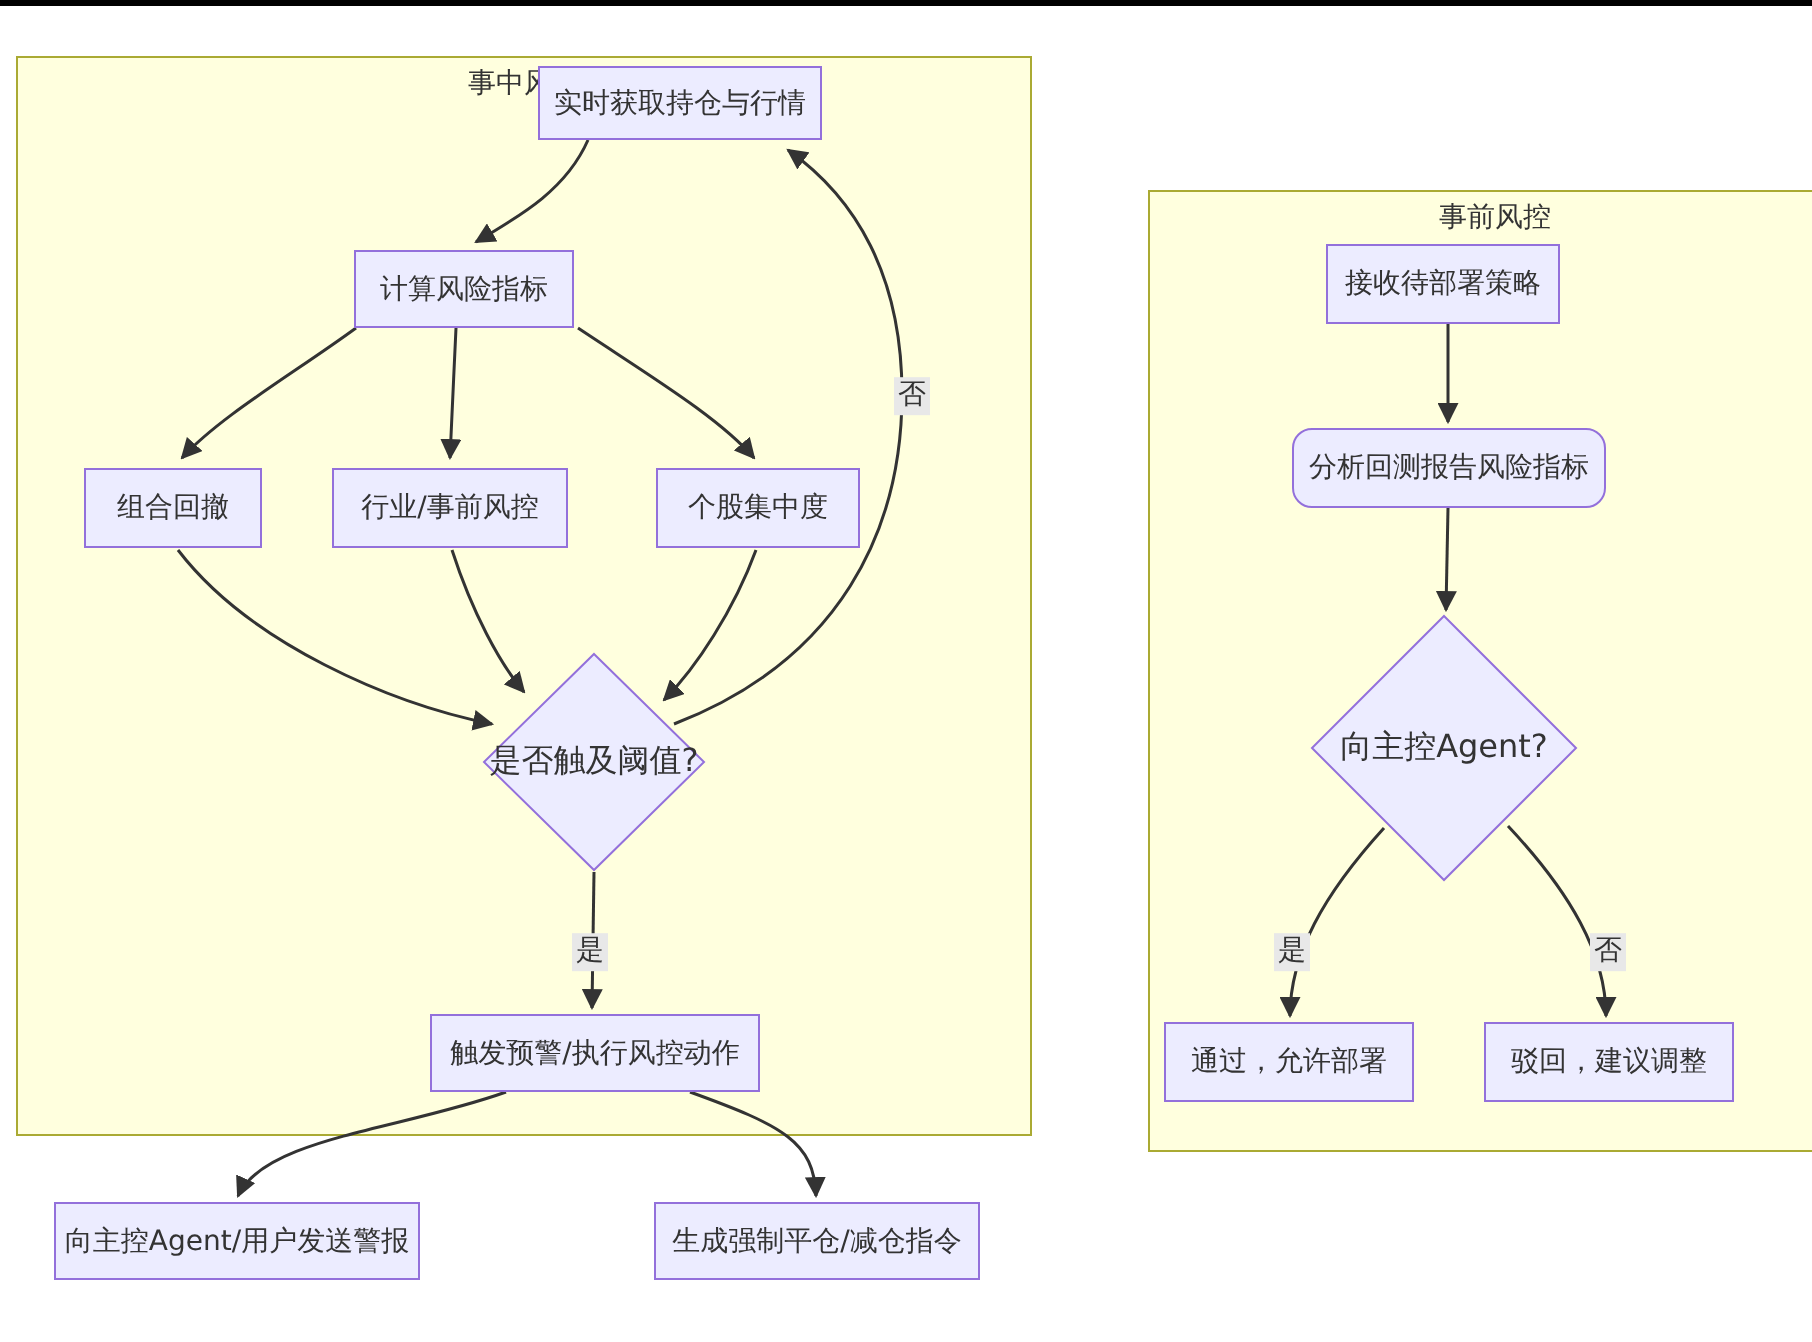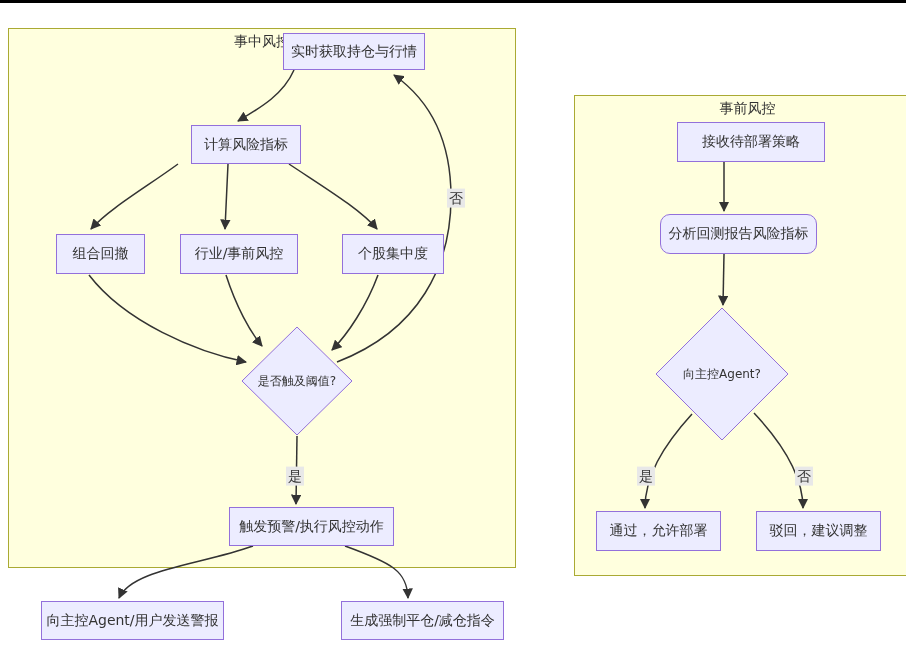--- a/index.html
+++ b/index.html
@@ -15,40 +15,40 @@
   .cluster{position:absolute;background:var(--cluster-fill);border:1px solid var(--cluster-border);}
   .cluster-during{left:8px;top:8px;width:508px;height:540px;margin-top:20px;}
   .cluster-pre{left:550px;top:95px;width:347px;height:481px;margin-left:24px;}
   .cluster-title{width:100%;text-align:center;padding-top:4px;font-size:14px;color:var(--text-color);}
   svg.edges{position:absolute;left:0;top:0;pointer-events:none;}
   svg.edges path.edge{fill:none;stroke:var(--edge-color);stroke-width:1.5px;}
   svg.edges .arrowhead{fill:var(--edge-color);stroke:none;}
   svg.edges polygon.diamond{fill:var(--node-fill);stroke:var(--node-border);stroke-width:1px;}
   .node{position:absolute;display:flex;align-items:center;justify-content:center;
         background:var(--node-fill);border:1px solid var(--node-border);
-        font-size:14px;color:var(--text-color);white-space:nowrap;z-index:2;margin-left:14px;}
-  .dlabel{position:absolute;transform:translate(-50%,-50%);font-size:12px;color:var(--text-color);
+        font-size:14px;color:var(--text-color);white-space:nowrap;z-index:2;}
+  .dlabel{position:absolute;transform:translate(-50%,-50%);font-size:16px;color:var(--text-color);
           white-space:nowrap;z-index:2;}
   .edge-label{position:absolute;transform:translate(-50%,-50%);background:var(--edge-label-bg);
           font-size:14px;line-height:1.2;padding:1px 2px;color:var(--text-color);
           white-space:nowrap;z-index:3;}
   
   .n-realtime{left:269px;top:33px;width:142px;height:37px;}
   .n-calc{left:177px;top:125px;width:110px;height:39px;}
   .n-drawdown{left:42px;top:234px;width:89px;height:40px;}
   .n-exposure{left:166px;top:234px;width:118px;height:40px;}
   .n-concentration{left:328px;top:234px;width:102px;height:40px;}
   .n-trigger{left:215px;top:507px;width:165px;height:39px;}
   .n-alert{left:27px;top:601px;width:183px;height:39px;}
   .n-order{left:327px;top:601px;width:163px;height:39px;}
   .dt-threshold{left:297px;top:381px;}
   .el-during-yes{left:295px;top:476px;}
   .el-during-no{left:456px;top:198px;}
   
-  .n-receive{left:663px;top:122px;width:148px;height:40px;}
+  .n-receive{left:663px;top:122px;width:117px;height:40px;}
   .n-analyze{left:646px;top:214px;width:157px;height:40px;border-radius:10px;}
   .n-approve{left:582px;top:511px;width:125px;height:40px;}
   .n-reject{left:742px;top:511px;width:125px;height:40px;}
   .dt-riskfit{left:722px;top:374px;}
   .el-pre-yes{left:646px;top:476px;}
   .el-pre-no{left:804px;top:476px;}
 </style>
 </head>
 <body>
 

